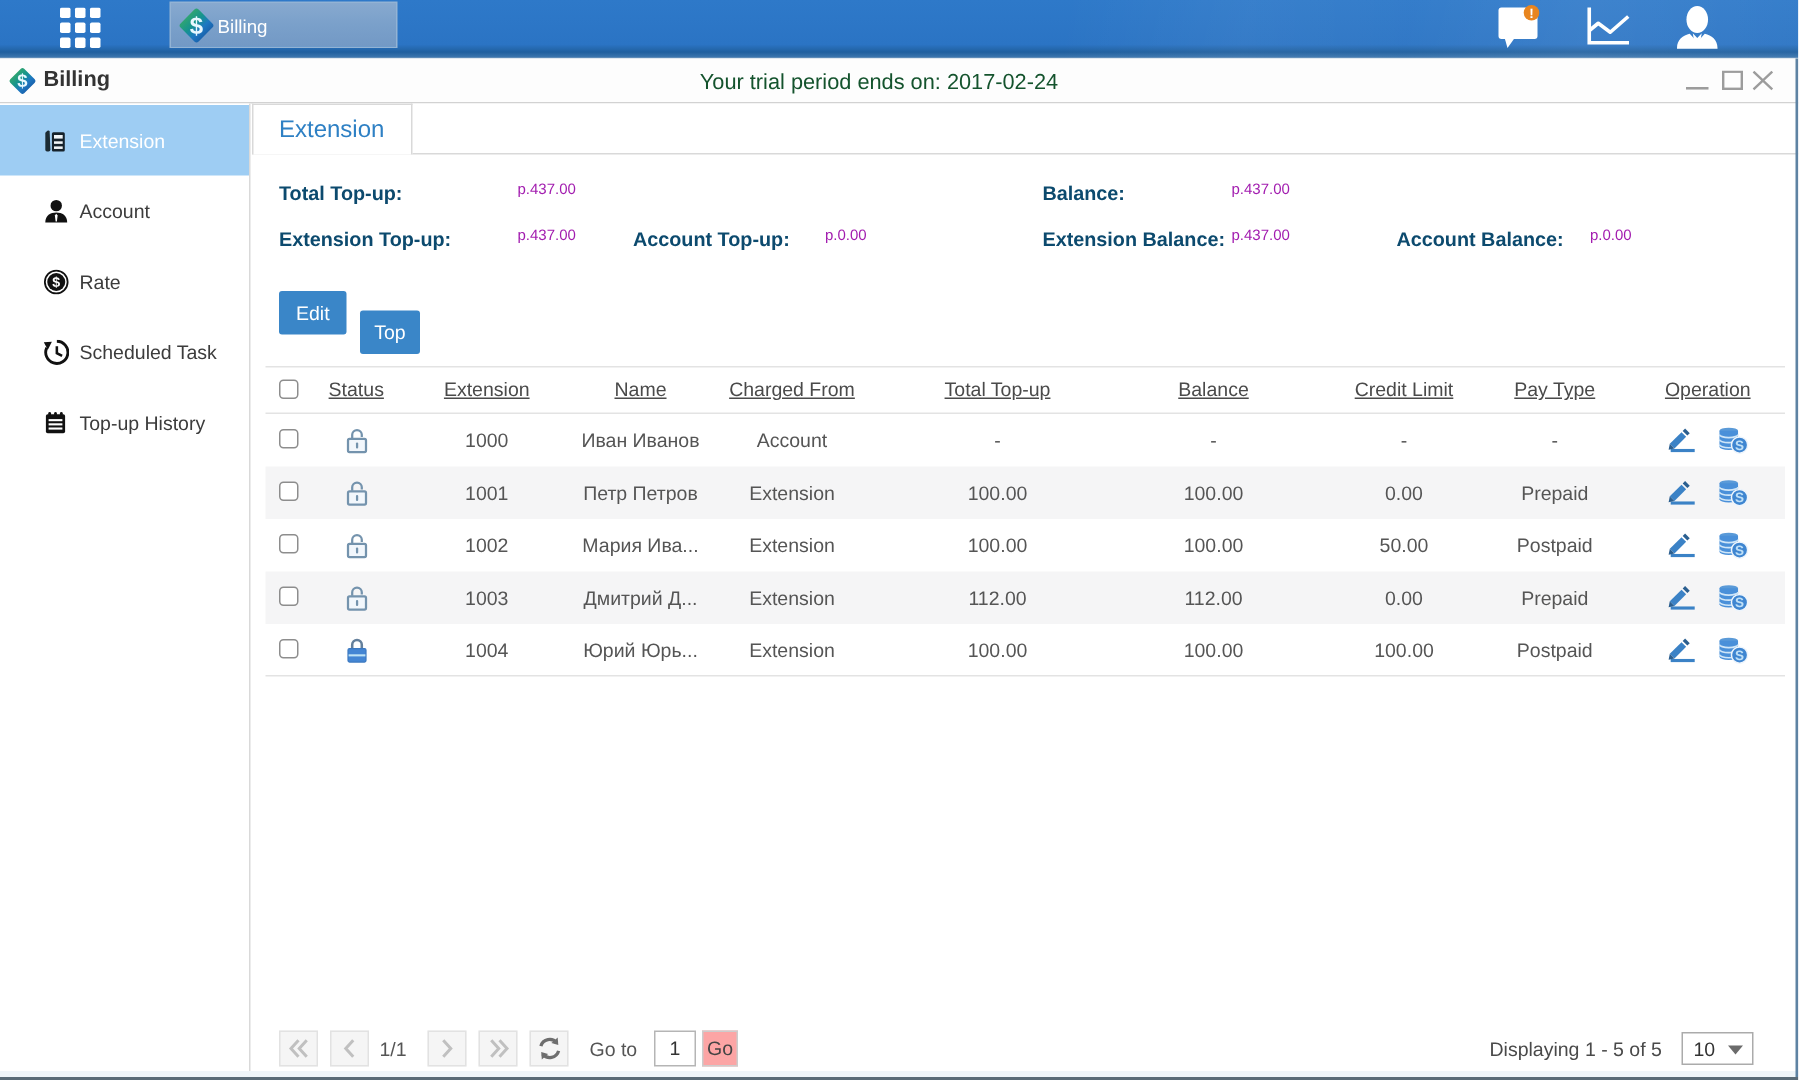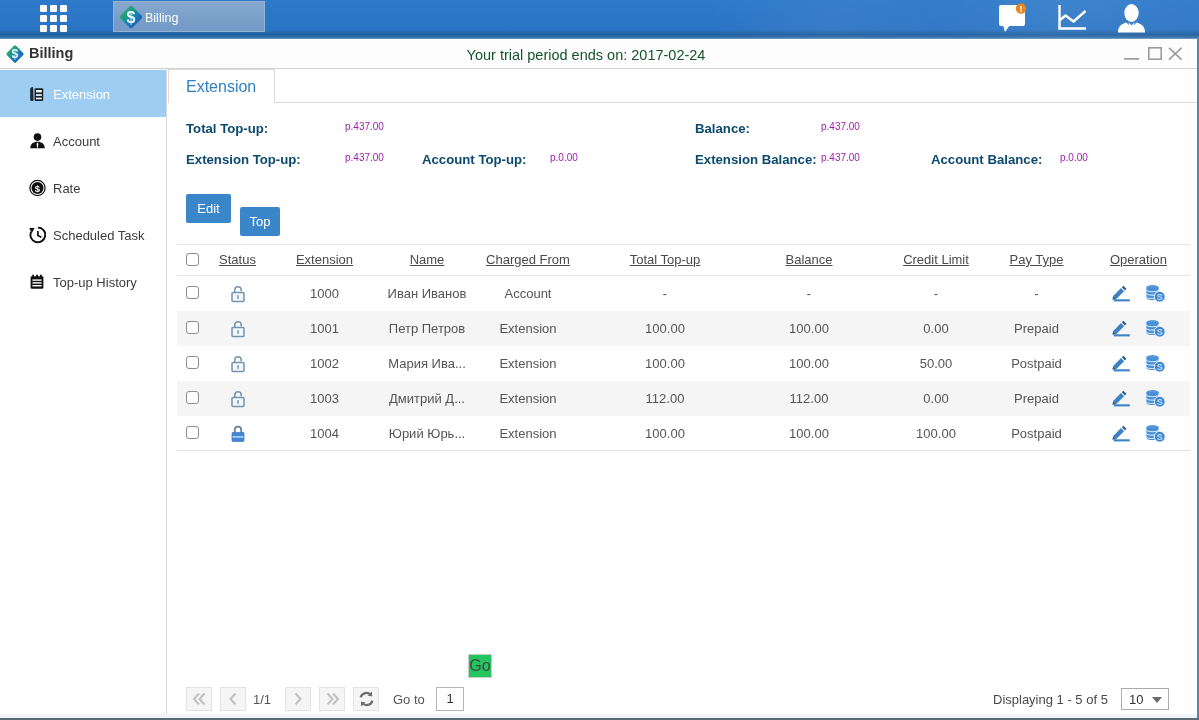--- a/index.html
+++ b/index.html
@@ -413,21 +413,21 @@
       <g fill="none" stroke="#6e6e6e" stroke-width="2.2">
         <path d="M2.6 6.4 A6 6 0 0 1 13.2 4.4"></path>
         <path d="M14.4 9.6 A6 6 0 0 1 3.8 11.6"></path>
       </g>
       <polygon points="13.8,0.6 14.2,5.6 9.6,4.4" fill="#6e6e6e"></polygon>
       <polygon points="3.2,15.4 2.8,10.4 7.4,11.6" fill="#6e6e6e"></polygon>
     </svg>
   </div>
   <div class="pgtxt" style="left:393px;top:692px">Go to</div>
   <div class="abs" style="left:436px;top:687px;width:28px;height:24px;border:1px solid #b5b5b5;box-sizing:border-box;background:#fff;font-size:13px;color:#333;text-align:center;line-height:22px">1</div>
-  <div class="abs" style="left:468px;top:654px;width:24px;height:24px;border:1px solid #ccc;box-sizing:border-box;background:#22c55e;font-size:16px;color:#444;text-align:center;line-height:22px">Go</div>
+  <div class="abs" style="left:468px;top:687px;width:24px;height:24px;border:1px solid #ccc;box-sizing:border-box;background:#fca5a5;font-size:13px;color:#444;text-align:center;line-height:22px">Go</div>
 
   <div class="pgtxt" style="left:993px;top:692px;color:#4a4a4a">Displaying 1 - 5 of 5</div>
   <div class="abs" style="left:1121px;top:688px;width:48px;height:22px;border:1px solid #ababab;box-sizing:border-box;background:#fff">
     <span style="position:absolute;left:7px;top:3px;font-size:13px;color:#333">10</span>
     <span style="position:absolute;right:6px;top:8px;width:0;height:0;border-left:5px solid transparent;border-right:5px solid transparent;border-top:6px solid #6b6b6b"></span>
   </div>
 
   <div class="abs" style="left:0;top:714px;width:1199px;height:4px;background:#eff5f9"></div>
   <div class="abs" style="left:0;top:718px;width:1199px;height:2px;background:#5a6b77"></div>
   <div class="abs" style="left:1197px;top:39px;width:2px;height:679px;background:#5e83a3"></div>

